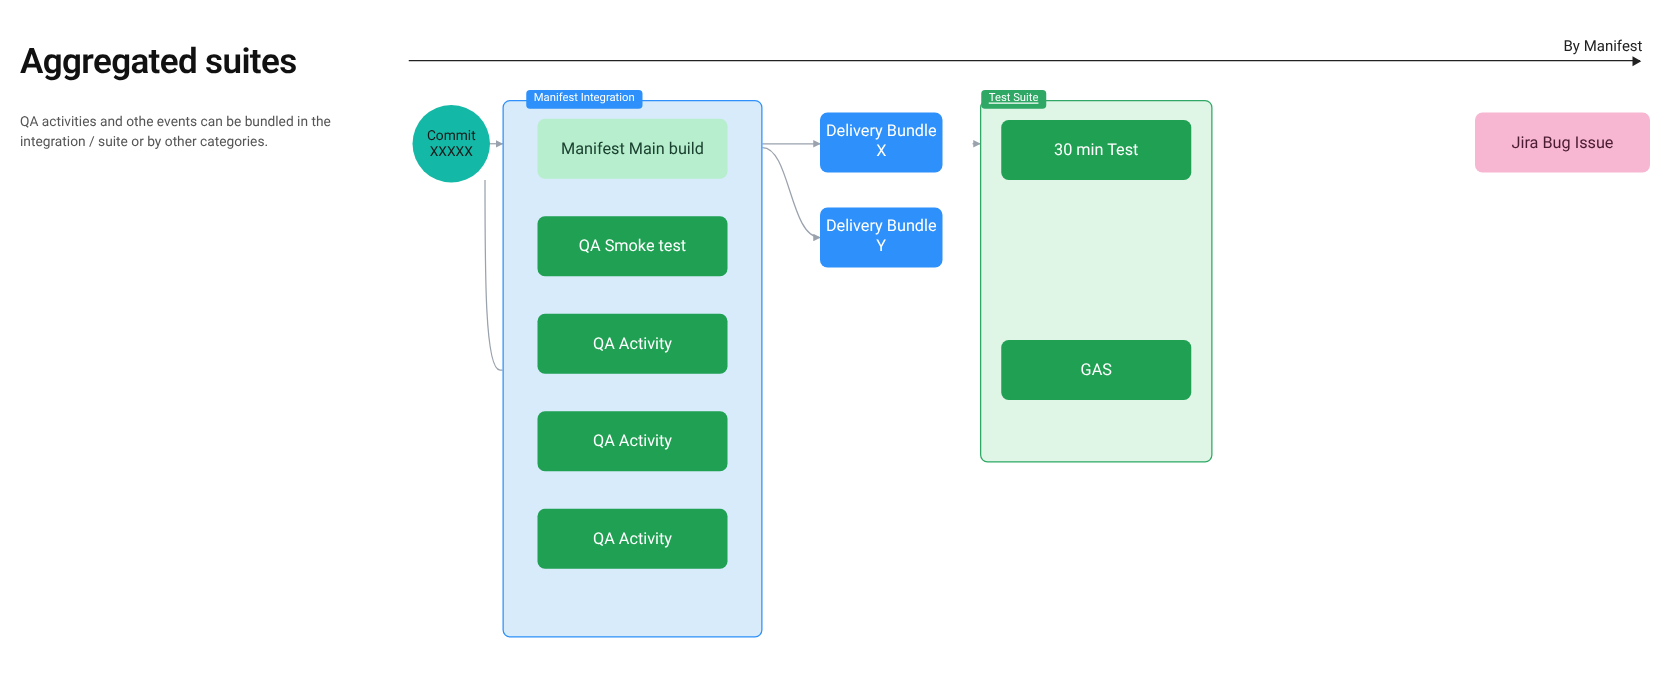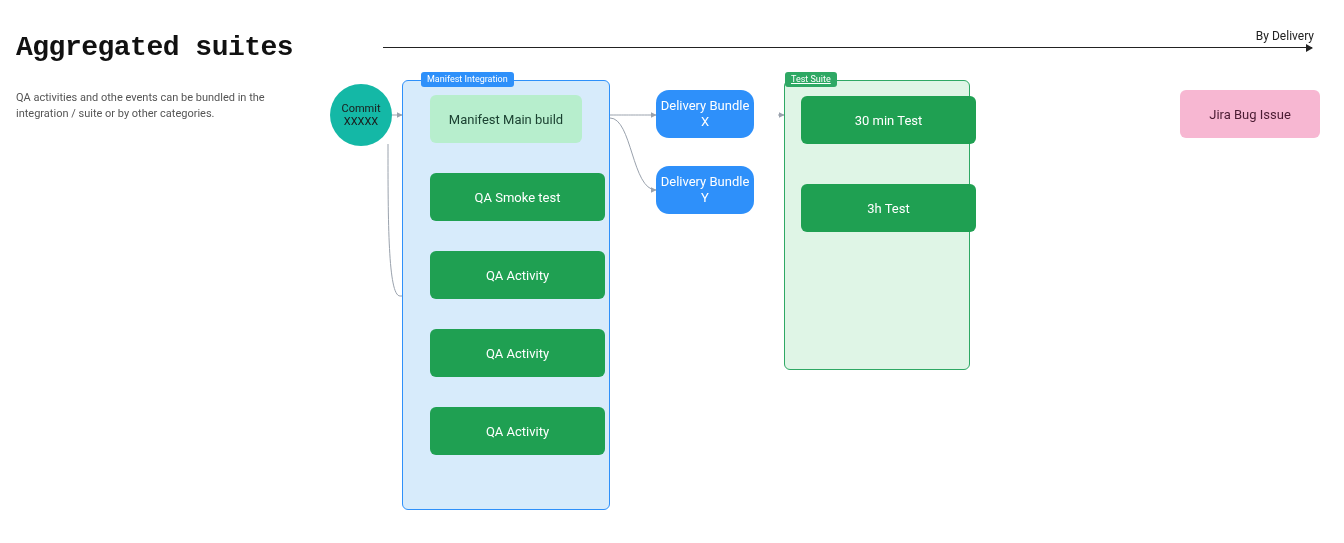--- a/index.html
+++ b/index.html
@@ -18,21 +18,20 @@
       right: 32px;
       display: flex;
       align-items: center;
     }
     .title {
       font-size: 28px;
       font-weight: 600;
       color: #111;
       letter-spacing: -0.5px;
       white-space: nowrap;
-      font-family: Liberation Mono, monospace;
     }
     .arrow-line {
       flex: 1;
       height: 1px;
       background: #222;
       margin-left: 90px;
       position: relative;
     }
     .arrow-line::after {
       content: "";
@@ -109,33 +108,32 @@
       left: 784px; top: 80px;
       width: 186px; height: 290px;
       background: #dff5e6;
       border: 1px solid #2ea864;
     }
     .suite-group .group-label { background: #2ea864; text-decoration: underline; }
 
     .card-green {
       background: #1fa052;
       color: #fff;
-      width: 175px; height: 48px;
+      width: 152px; height: 48px;
     }
     .card-lightgreen {
       background: #b7eecd;
       color: #1b4131;
       width: 152px; height: 48px;
     }
     .card-blue {
       background: #2e90fa;
       color: #fff;
       width: 98px; height: 48px;
       line-height: 1.25;
-      border-radius: 13px;
     }
     .card-lightblue {
       background: #d0e6fb;
       color: #20324a;
       width: 140px; height: 48px;
     }
     .card-pink {
       background: #f7b7d2;
       color: #4a1b32;
       width: 140px; height: 48px;
@@ -147,21 +145,21 @@
       width: 1344px; height: 543px;
       pointer-events: none;
     }
   </style>
 </head>
 <body>
 
 <div class="header-row">
   <h1 class="title">Aggregated suites</h1>
   <div class="arrow-line">
-    <span class="arrow-label">By Delivery</span>
+    <span class="arrow-label">By Manifest</span>
   </div>
 </div>
 
 <p class="description">QA activities and othe events can be bundled in the integration / suite or by other categories.</p>
 
 <div class="diagram">
 
   <svg class="connectors">
     <defs>
       <marker id="arr" viewBox="0 0 10 10" refX="9" refY="5" markerWidth="6" markerHeight="6" orient="auto">
@@ -195,17 +193,17 @@
   <div class="node card-lightgreen" style="left:430px; top:95px;">Manifest Main build</div>
   <div class="node card-green" style="left:430px; top:173px;">QA Smoke test</div>
   <div class="node card-green" style="left:430px; top:251px;">QA Activity</div>
   <div class="node card-green" style="left:430px; top:329px;">QA Activity</div>
   <div class="node card-green" style="left:430px; top:407px;">QA Activity</div>
 
   <div class="node card-blue" style="left:656px; top:90px;">Delivery Bundle X</div>
   <div class="node card-blue" style="left:656px; top:166px;">Delivery Bundle Y</div>
 
   <div class="node card-green" style="left:801px; top:96px;">30 min Test</div>
-  <div class="node card-green" style="left:801px; top:184px;">3h Test</div>
+  <div class="node card-green" style="left:801px; top:272px;">GAS</div>
 
   <div class="node card-pink" style="left:1180px; top:90px;">Jira Bug Issue</div>
 
 </div>
 
 </body></html>

